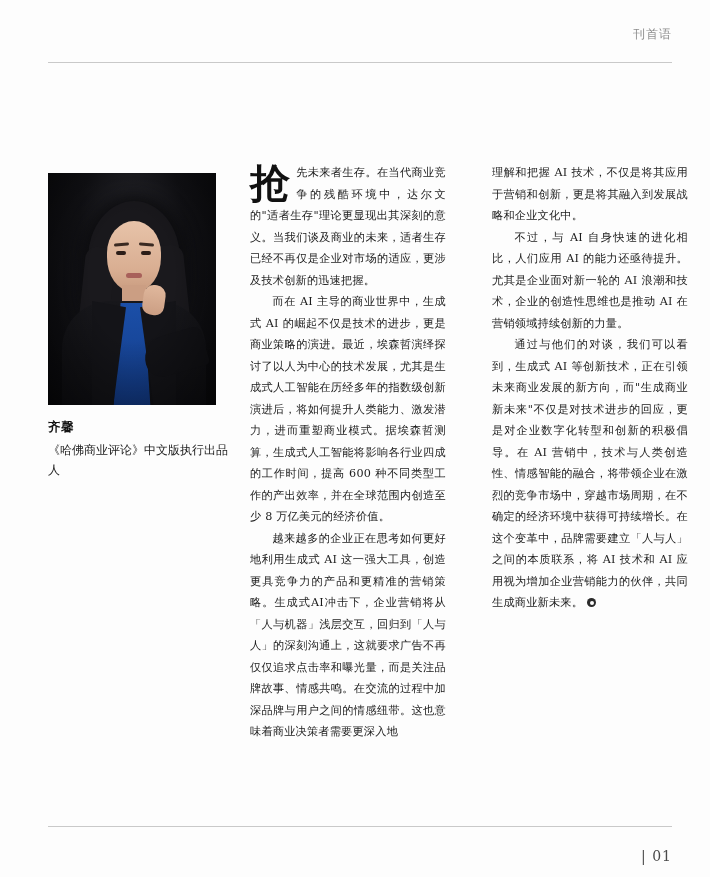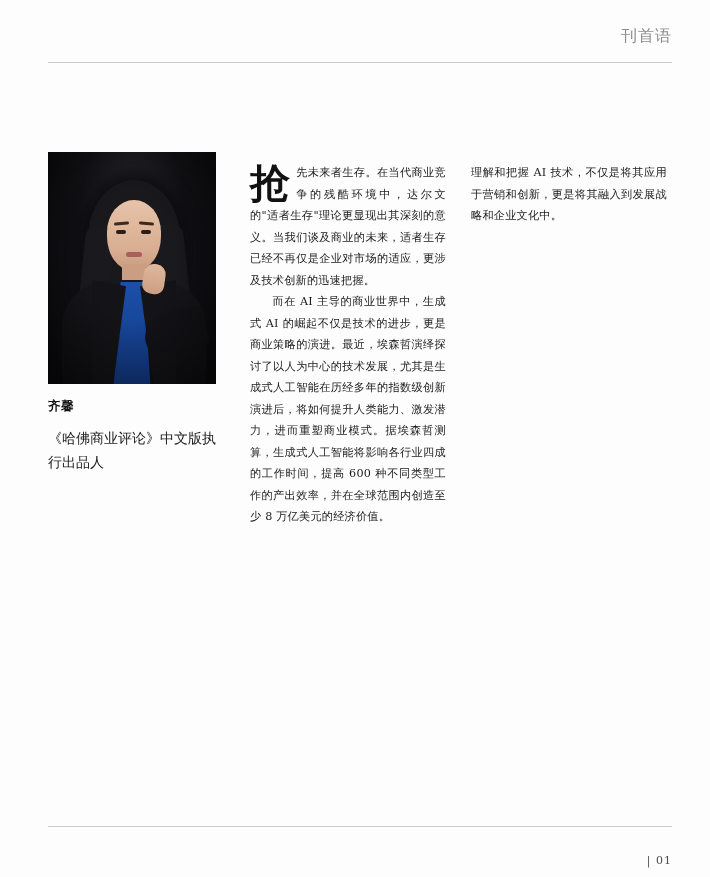--- a/index.html
+++ b/index.html
@@ -28,21 +28,21 @@
     position: absolute;
     left: 48px;
     top: 18px;
     width: 624px;
     height: 40px;
   }
   .header-label {
     position: absolute;
     right: 0;
     top: 8px;
-    font-size: 16px;
+    font-size: 12px;
     color: #8d8d8d;
     letter-spacing: 1px;
     font-family: Liberation Serif, serif;
   }
   .rule-top {
     position: absolute;
     left: 48px;
     top: 62px;
     width: 624px;
     height: 1px;
@@ -61,31 +61,31 @@
   .footer {
     position: absolute;
     left: 48px;
     top: 840px;
     width: 624px;
     height: 20px;
   }
   .folio {
     position: absolute;
     right: 0;
-    top: 14px;
-    font-size: 11px;
+    top: 8px;
+    font-size: 14px;
     color: #4a4a4a;
     letter-spacing: 1px;
   }
 
   
   .portrait-block {
     position: absolute;
     left: 48px;
-    top: 152px;
+    top: 173px;
     width: 148px;
   }
   .portrait {
     position: relative;
     width: 168px;
     height: 232px;
     overflow: hidden;
     background: #0c0c0f;
   }
   
@@ -208,40 +208,40 @@
     width: 180px;
   }
   .caption-name {
     font-size: 12.5px;
     font-weight: bold;
     color: #141414;
     letter-spacing: 0.5px;
     line-height: 1.6;
   }
   .caption-title {
-    font-size: 14px;
+    font-size: 12px;
     color: #222222;
     line-height: 1.7;
-    margin-top: 11px;
+    margin-top: 3px;
   }
 
   
   .col {
     position: absolute;
     top: 162px;
     width: 196px;
     font-size: 11.2px;
     line-height: 1.92;
     color: #1b1b1b;
     text-align: justify;
     text-justify: inter-ideograph;
     letter-spacing: 0.2px;
   }
   .col-mid { left: 250px; }
-  .col-right { left: 471px; }
+  .col-right { left: 492px; }
   .col p {
     margin: 0 0 0 0;
     text-indent: 2em;
   }
   .col p.first {
     text-indent: 0;
   }
   .dropcap {
     float: left;
     font-size: 40px;
@@ -305,24 +305,27 @@
       <div class="caption-name">齐馨</div>
       <div class="caption-title">《哈佛商业评论》中文版执行出品人</div>
     </div>
   </div>
 
   <div class="col col-mid">
     <p class="first">
       <span class="dropcap">抢</span><span>先未来者生存。在当代商业竞争的残酷环境中，达尔文的"适者生存"理论更显现出其深刻的意义。当我们谈及商业的未来，适者生存已经不再仅是企业对市场的适应，更涉及技术创新的迅速把握。</span>
     </p>
     <p><span>而在 AI 主导的商业世界中，生成式 AI 的崛起不仅是技术的进步，更是商业策略的演进。最近，埃森哲演绎探讨了以人为中心的技术发展，尤其是生成式人工智能在历经多年的指数级创新演进后，将如何提升人类能力、激发潜力，进而重塑商业模式。据埃森哲测算，生成式人工智能将影响各行业四成的工作时间，提高 600 种不同类型工作的产出效率，并在全球范围内创造至少 8 万亿美元的经济价值。</span></p>
+    <p><span>越来越多的企业正在思考如何更好地利用生成式 AI 这一强大工具，创造更具竞争力的产品和更精准的营销策略。生成式AI冲击下，企业营销将从「人与机器」浅层交互，回归到「人与人」的深刻沟通上，这就要求广告不再仅仅追求点击率和曝光量，而是关注品牌故事、情感共鸣。在交流的过程中加深品牌与用户之间的情感纽带。这也意味着商业决策者需要更深入地</span></p>
   </div>
 
   <div class="col col-right">
     <p class="first"><span>理解和把握 AI 技术，不仅是将其应用于营销和创新，更是将其融入到发展战略和企业文化中。</span></p>
+    <p><span>不过，与 AI 自身快速的进化相比，人们应用 AI 的能力还亟待提升。尤其是企业面对新一轮的 AI 浪潮和技术，企业的创造性思维也是推动 AI 在营销领域持续创新的力量。</span></p>
+    <p><span>通过与他们的对谈，我们可以看到，生成式 AI 等创新技术，正在引领未来商业发展的新方向，而"生成商业新未来"不仅是对技术进步的回应，更是对企业数字化转型和创新的积极倡导。在 AI 营销中，技术与人类创造性、情感智能的融合，将带领企业在激烈的竞争市场中，穿越市场周期，在不确定的经济环境中获得可持续增长。在这个变革中，品牌需要建立「人与人」之间的本质联系，将 AI 技术和 AI 应用视为增加企业营销能力的伙伴，共同生成商业新未来。</span><span class="endmark"></span></p>
   </div>
 
   <div class="rule-bottom"></div>
   <div class="footer">
     <div class="folio">| 01</div>
   </div>
 
 </div>
 
 </body></html>

